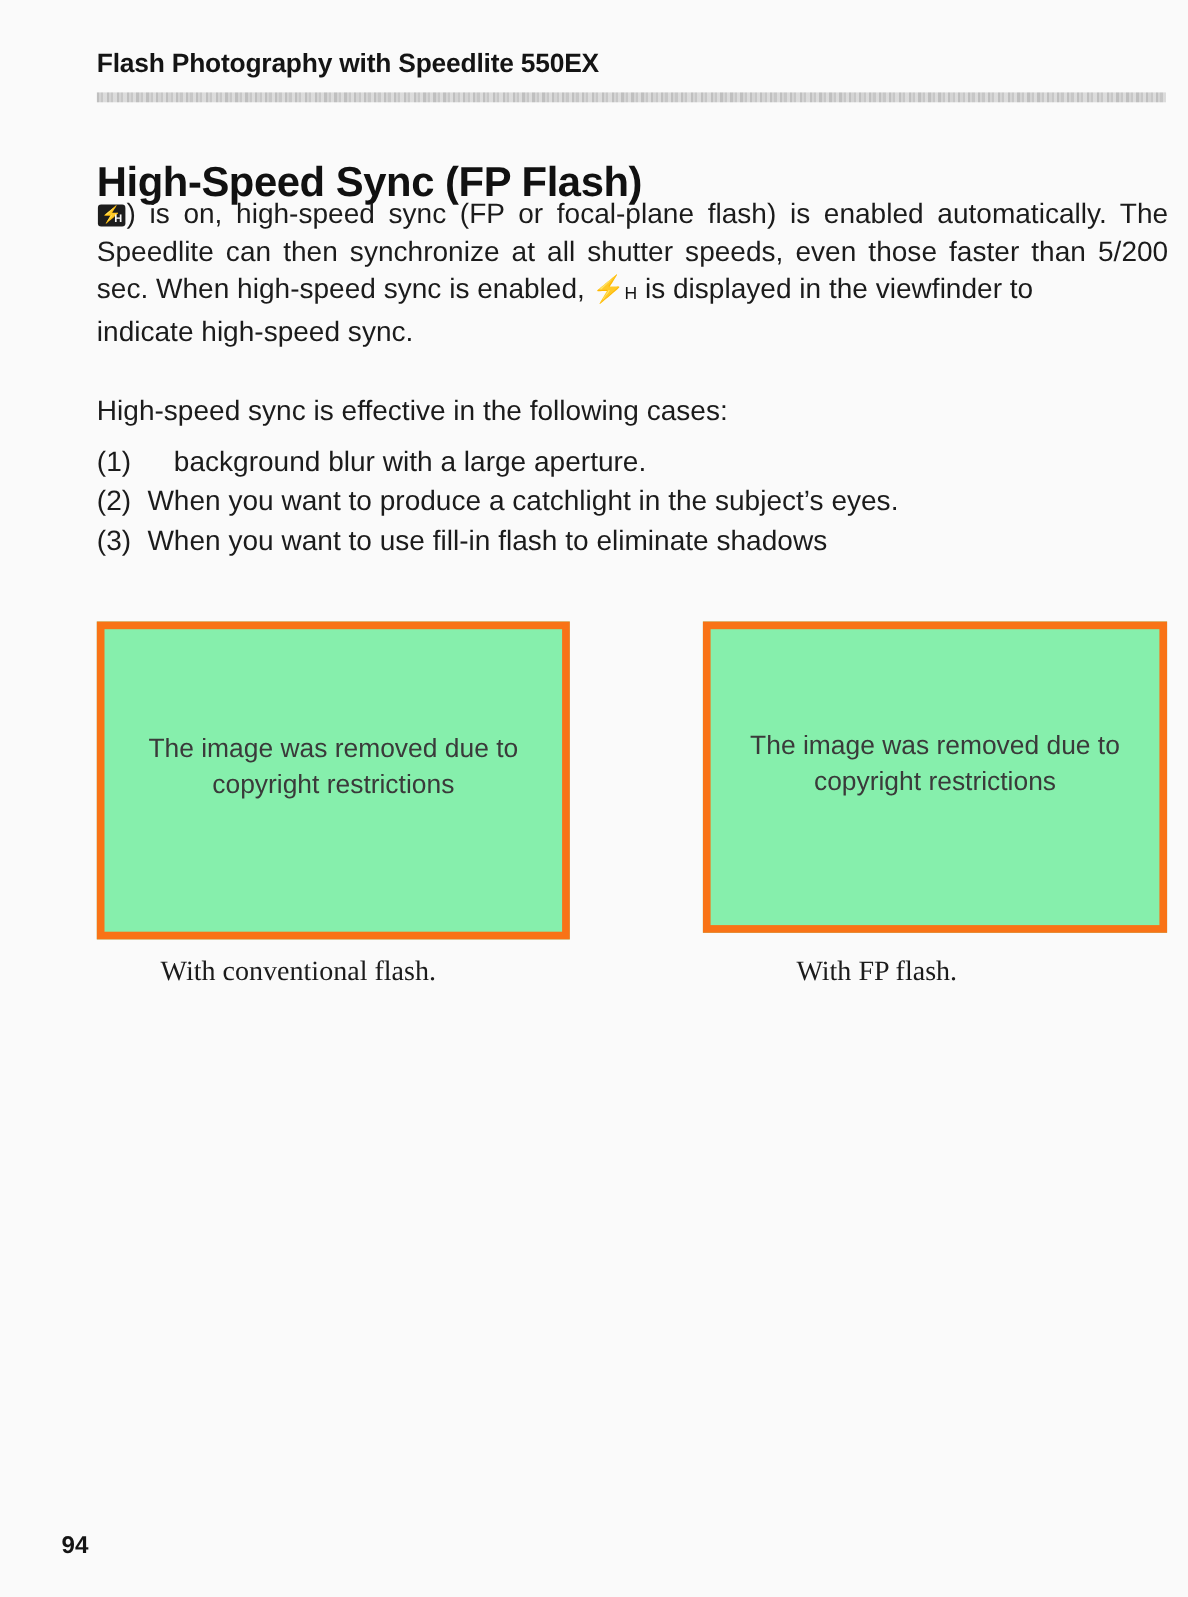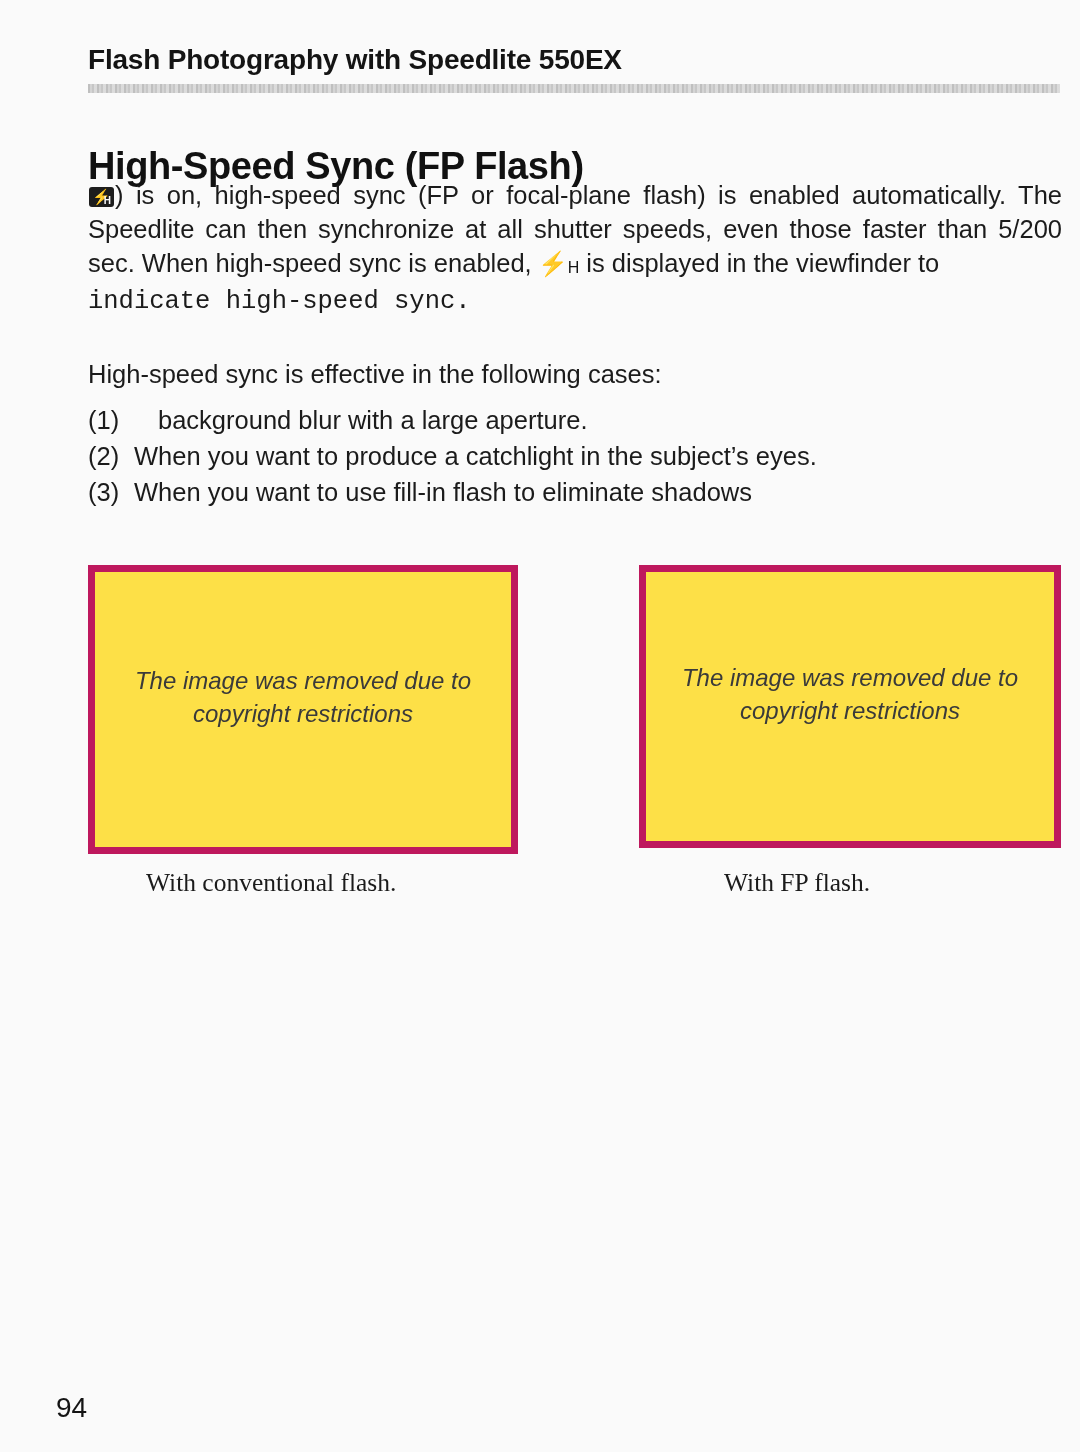--- a/index.html
+++ b/index.html
@@ -21,21 +21,21 @@
     left: 0; top: 0;
     width: 1080px;
     height: 1452px;
   }
 
   
   .running-head {
     position: absolute;
     left: 88px;
     top: 44px;
-    font-size: 28px;
+    font-size: 24px;
     font-weight: bold;
     letter-spacing: -0.2px;
     color: #141414;
     white-space: nowrap;
   }
 
   .head-rule {
     position: absolute;
     left: 88px;
     top: 84px;
@@ -70,21 +70,21 @@
     font-size: 25.5px;
     line-height: 34px;
     color: #1b1b1b;
   }
 
   #para1 {
     top: 178px;
     text-align: justify;
     text-justify: inter-word;
   }
-  #para1 .lastline { display: block; font-family: Liberation Mono, monospace; }
+  #para1 .lastline { display: block; }
 
   #para2 {
     top: 357px;
   }
 
   
   .list-block {
     position: absolute;
     left: 88px;
     width: 974px;
@@ -156,26 +156,25 @@
     font-size: 16px;
     font-weight: normal;
     color: #151515;
     vertical-align: -1px;
   }
 
   
   .figure-box {
     position: absolute;
     box-sizing: border-box;
-    background: #fde047;
-    border: 7px solid #be185d;
+    background: #86efac;
+    border: 7px solid #f97316;
     display: flex;
     align-items: center;
     justify-content: center;
-    font-style: italic;
   }
   #fig-left {
     left: 88px;
     top: 565px;
     width: 430px;
     height: 289px;
   }
   #fig-right {
     left: 639px;
     top: 565px;
@@ -205,22 +204,22 @@
   #cap-right {
     left: 724px;
     top: 868px;
   }
 
   
   .page-number {
     position: absolute;
     left: 56px;
     top: 1392px;
-    font-size: 28px;
-    font-weight: normal;
+    font-size: 22px;
+    font-weight: bold;
     color: #141414;
   }
 </style>
 </head>
 <body>
 
 <div class="page">
 
   <div class="running-head">Flash Photography with Speedlite 550EX</div>
 

